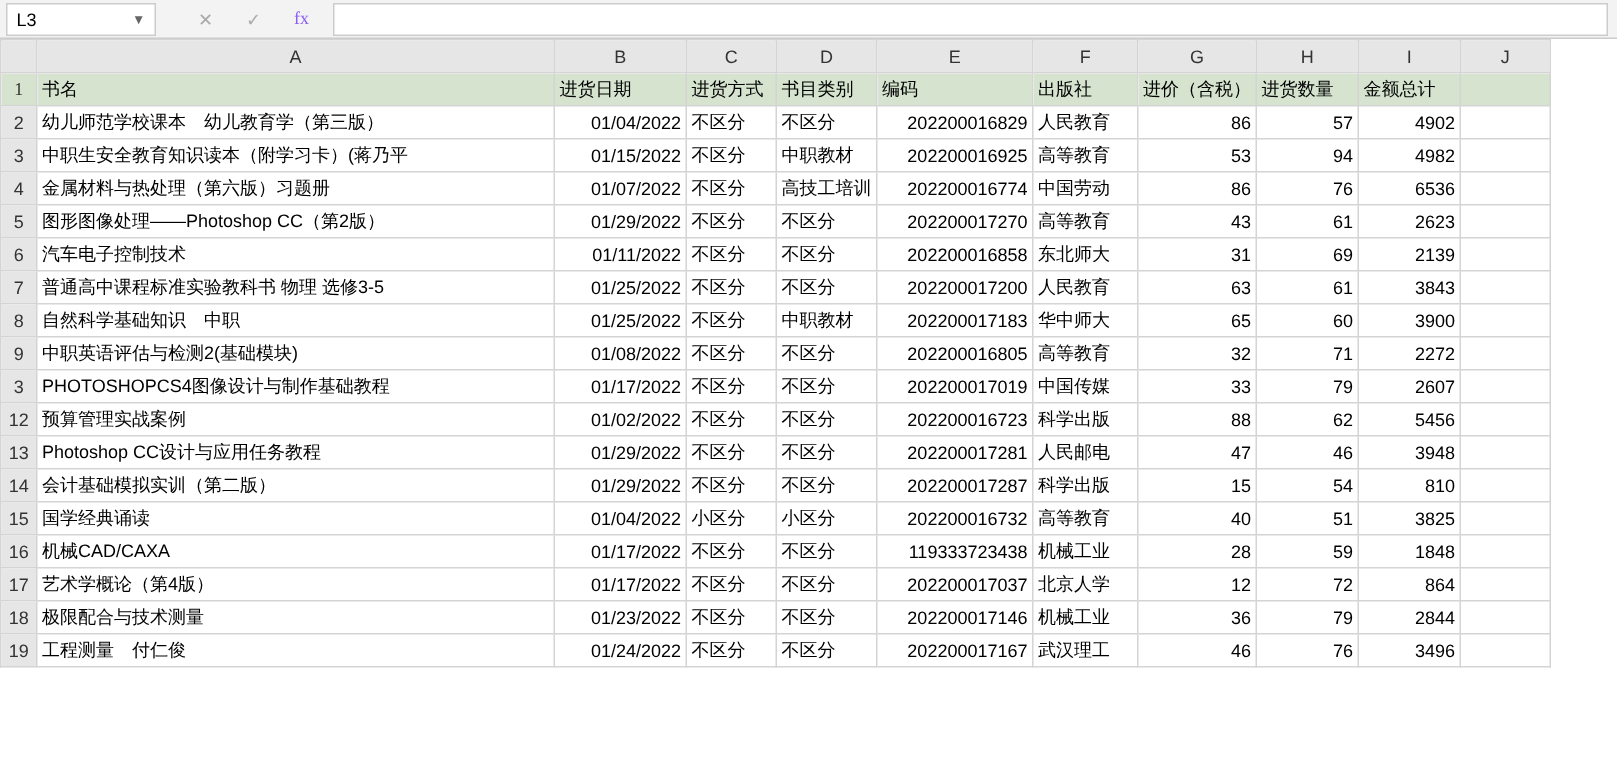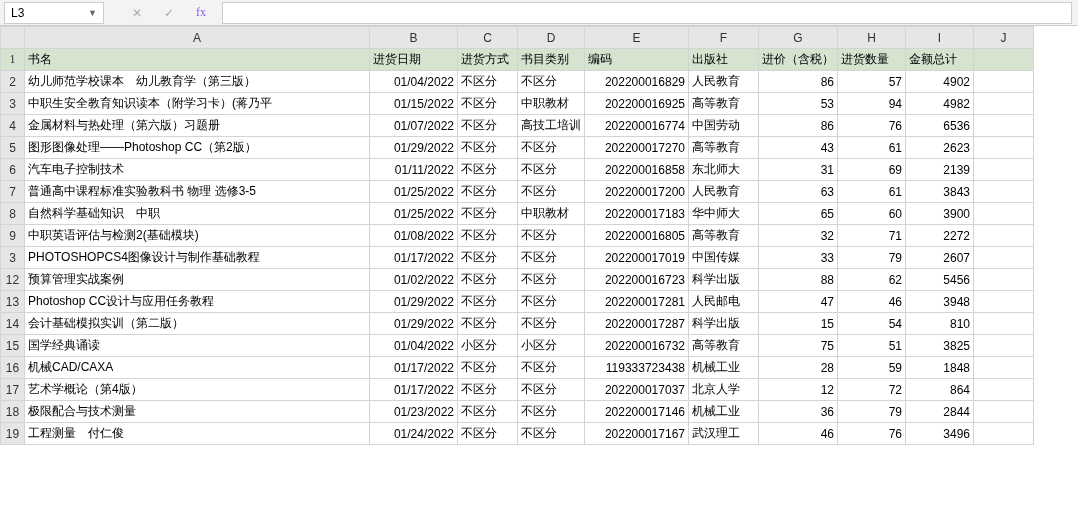--- a/index.html
+++ b/index.html
@@ -237,21 +237,21 @@
           <td></td>
         </tr>
         <tr>
           <td class="rowh">15</td>
           <td class="l">国学经典诵读</td>
           <td class="r">01/04/2022</td>
           <td class="l">小区分</td>
           <td class="l">小区分</td>
           <td class="r">202200016732</td>
           <td class="l">高等教育</td>
-          <td class="r">75</td>
+          <td class="r">40</td>
           <td class="r">51</td>
           <td class="r">3825</td>
           <td></td>
         </tr>
         <tr>
           <td class="rowh">16</td>
           <td class="l">机械CAD/CAXA</td>
           <td class="r">01/17/2022</td>
           <td class="l">不区分</td>
           <td class="l">不区分</td>

